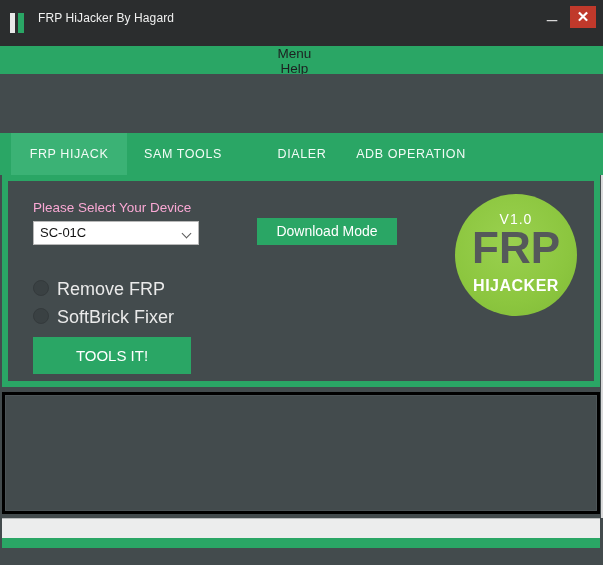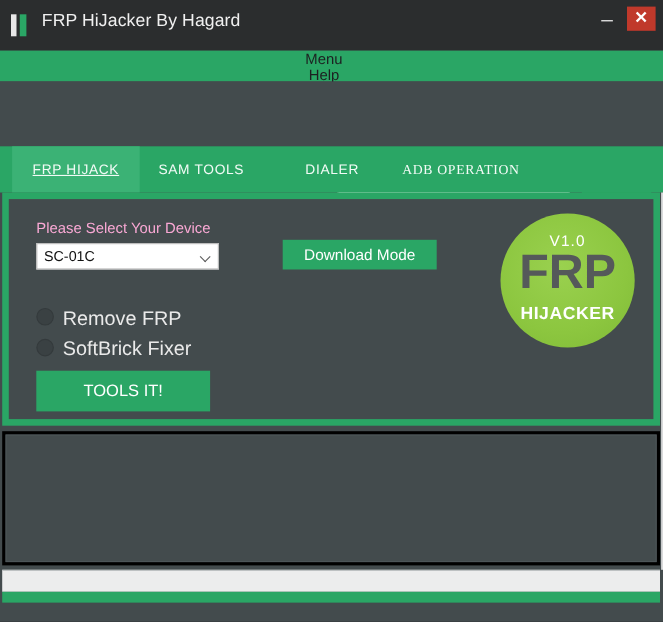--- a/index.html
+++ b/index.html
@@ -37,21 +37,21 @@
     width: 18px; height: 20px;
     display: flex;
     gap: 3px;
   }
   .title-icon .bar-light { width: 5px; height: 20px; background: #e8e8e8; }
   .title-icon .bar-green { width: 6px; height: 20px; background: #2aa665; }
 
   .title-text {
     position: absolute;
     left: 38px; top: 11px;
-    font-size: 16px;
+    font-size: 12px;
     color: #f0f0f0;
     letter-spacing: 0.1px;
     white-space: nowrap;
   }
   .btn-min {
     position: absolute;
     right: 40px; top: 12px;
     width: 22px; height: 22px;
     color: #d8d8d8;
     font-size: 19px;
@@ -160,24 +160,24 @@
     top: 0;
     height: 42px;
     line-height: 42px;
     font-size: 12.5px;
     color: #f2fbf6;
     letter-spacing: 0.6px;
     text-align: center;
     cursor: default;
   }
   .tab.active { background: #3bb275; }
-  .tab-0 { left: 11px;  width: 116px; text-decoration: underline; }
+  .tab-0 { left: 11px;  width: 116px; }
   .tab-1 { left: 127px; width: 112px; }
   .tab-2 { left: 252px; width: 100px; }
-  .tab-3 { left: 353px; width: 132px; font-family: Liberation Serif, serif; }
+  .tab-3 { left: 345px; width: 132px; }
 
   
   .panel-frame {
     position: absolute;
     left: 2px; top: 175px;
     width: 598px; height: 212px;
     background: #2aa665;
     box-sizing: border-box;
     padding: 6px;
   }

